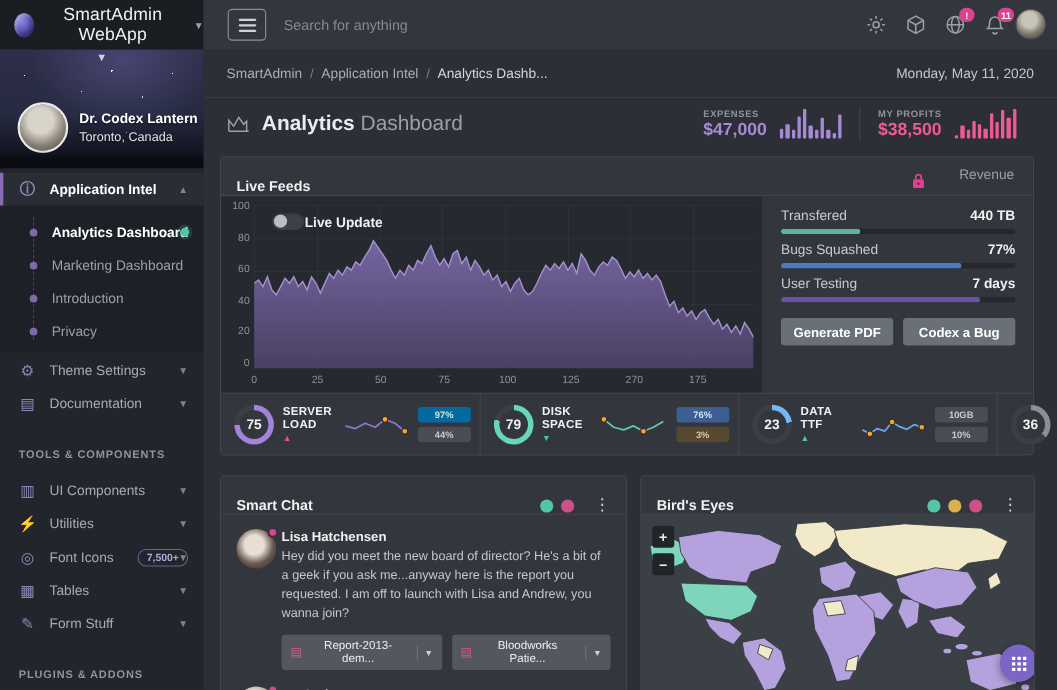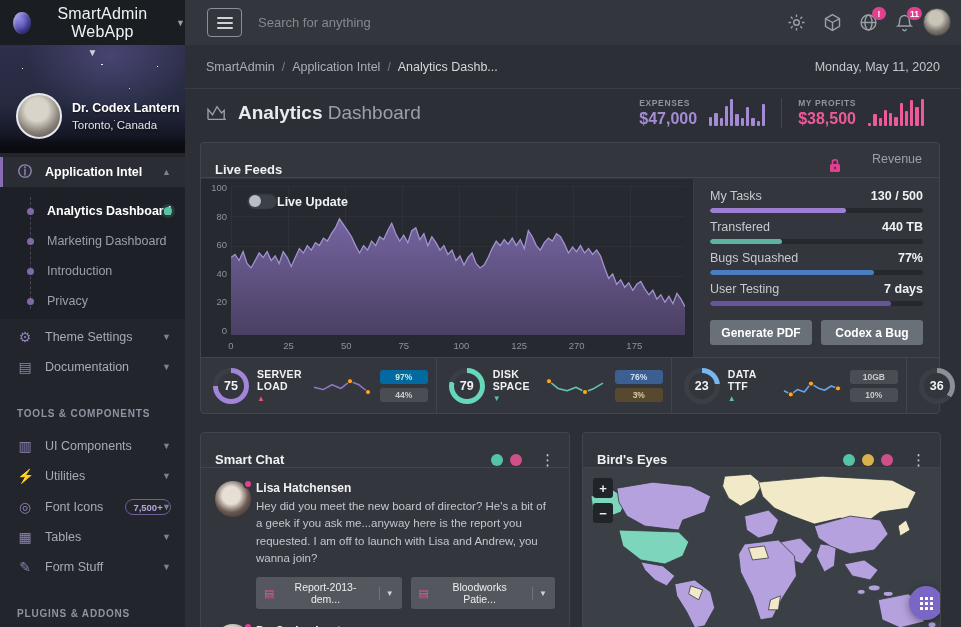--- a/index.html
+++ b/index.html
@@ -433,29 +433,20 @@
             <span style="left: 25.3807%;">50</span>
             <span style="left: 38.0711%;">75</span>
             <span style="left: 50.7614%;">100</span>
             <span style="left: 63.4518%;">125</span>
             <span style="left: 76.1421%;">270</span>
             <span style="left: 88.8325%;">175</span>
           </div>
       </div>
 
       <div id="live-stats">
-        <div class="prog-group">
-          <div class="prog-line">
-              <span class="prog-label">My Tasks</span>
-              <span class="prog-value">130 / 500</span>
-            </div>
-          <div class="prog-track">
-              <div class="prog-fill" style="width: 64%; background: rgb(157, 127, 211);"></div>
-            </div>
-        </div>
         <div class="prog-group">
           <div class="prog-line">
               <span class="prog-label">Transfered</span>
               <span class="prog-value">440 TB</span>
             </div>
           <div class="prog-track">
               <div class="prog-fill" style="width: 34%; background: rgb(92, 179, 160);"></div>
             </div>
         </div>
         <div class="prog-group">

